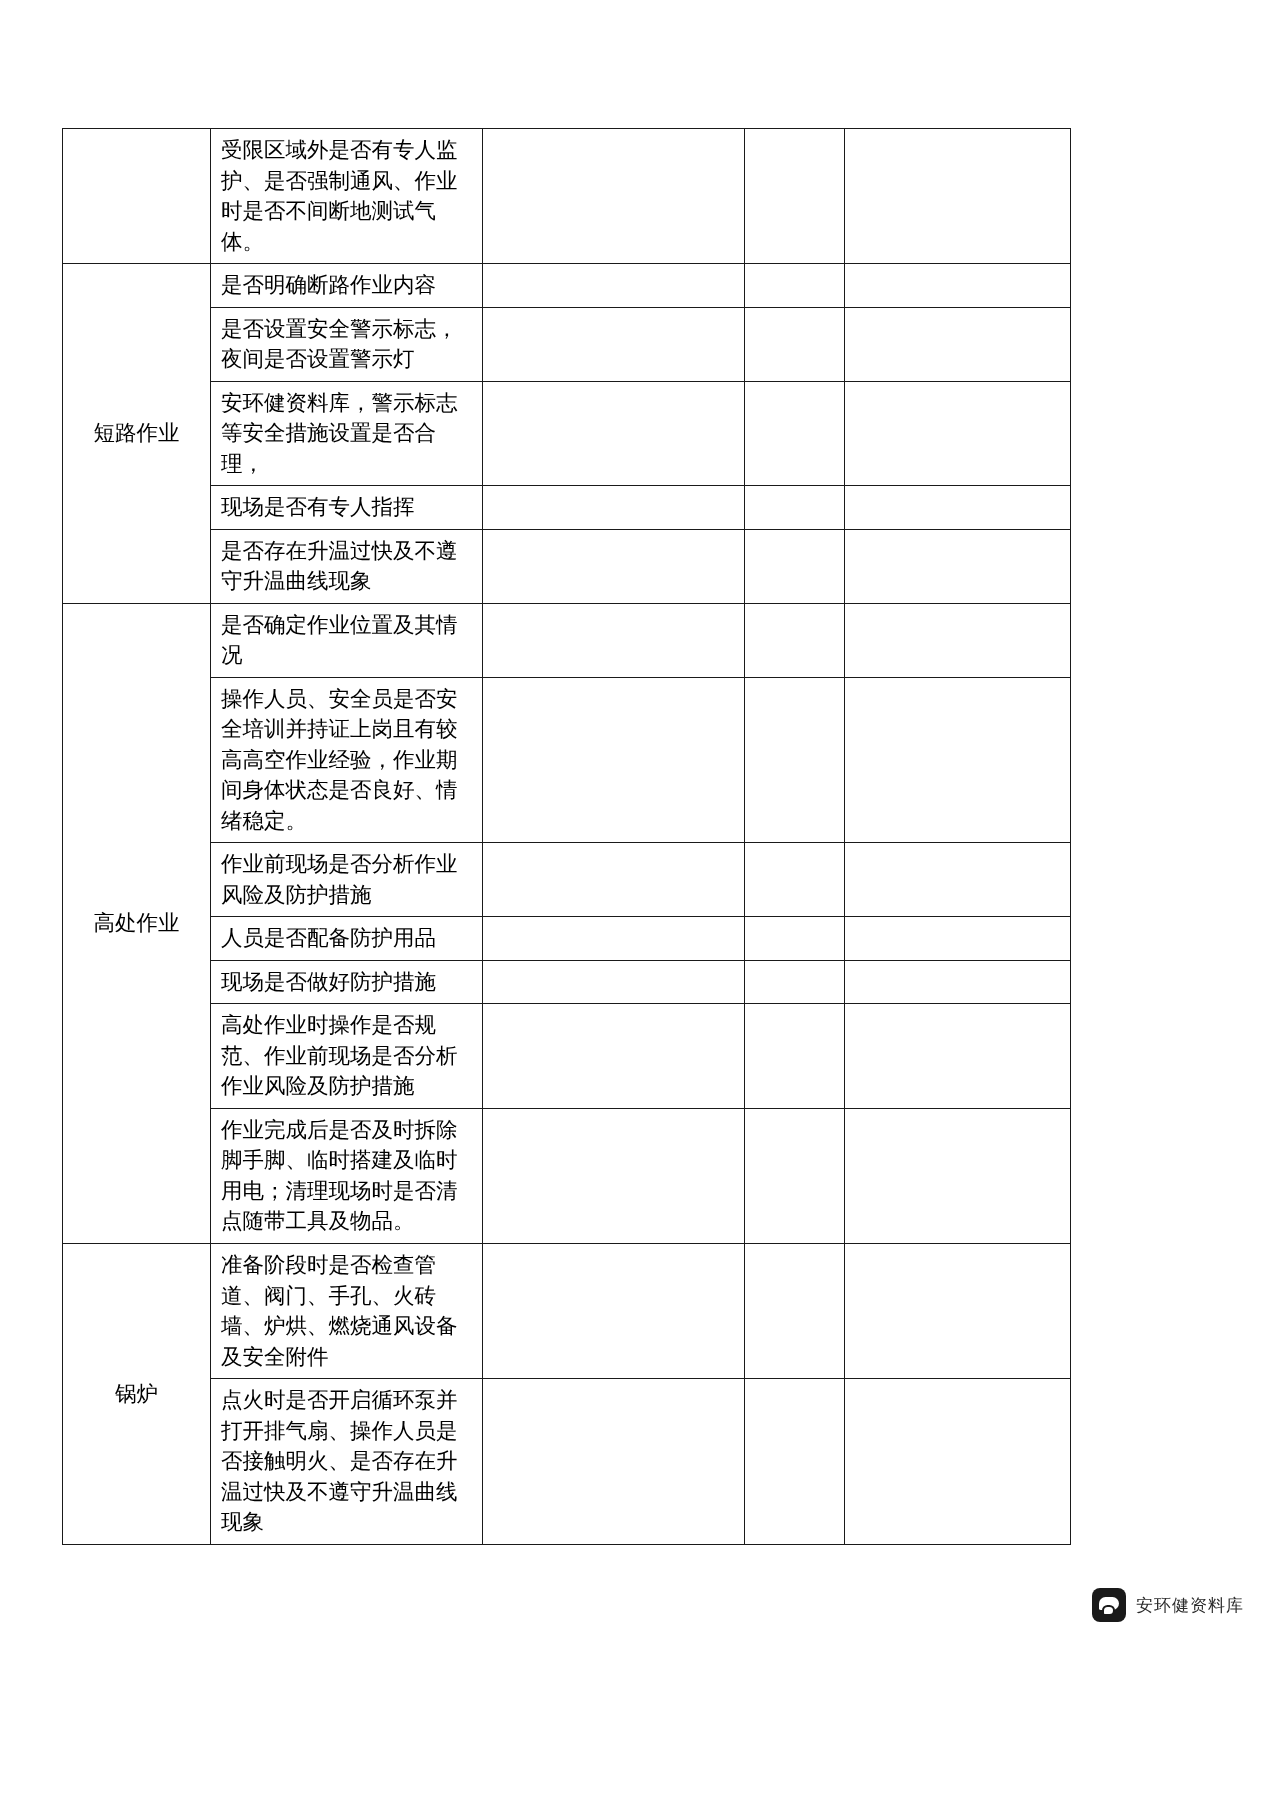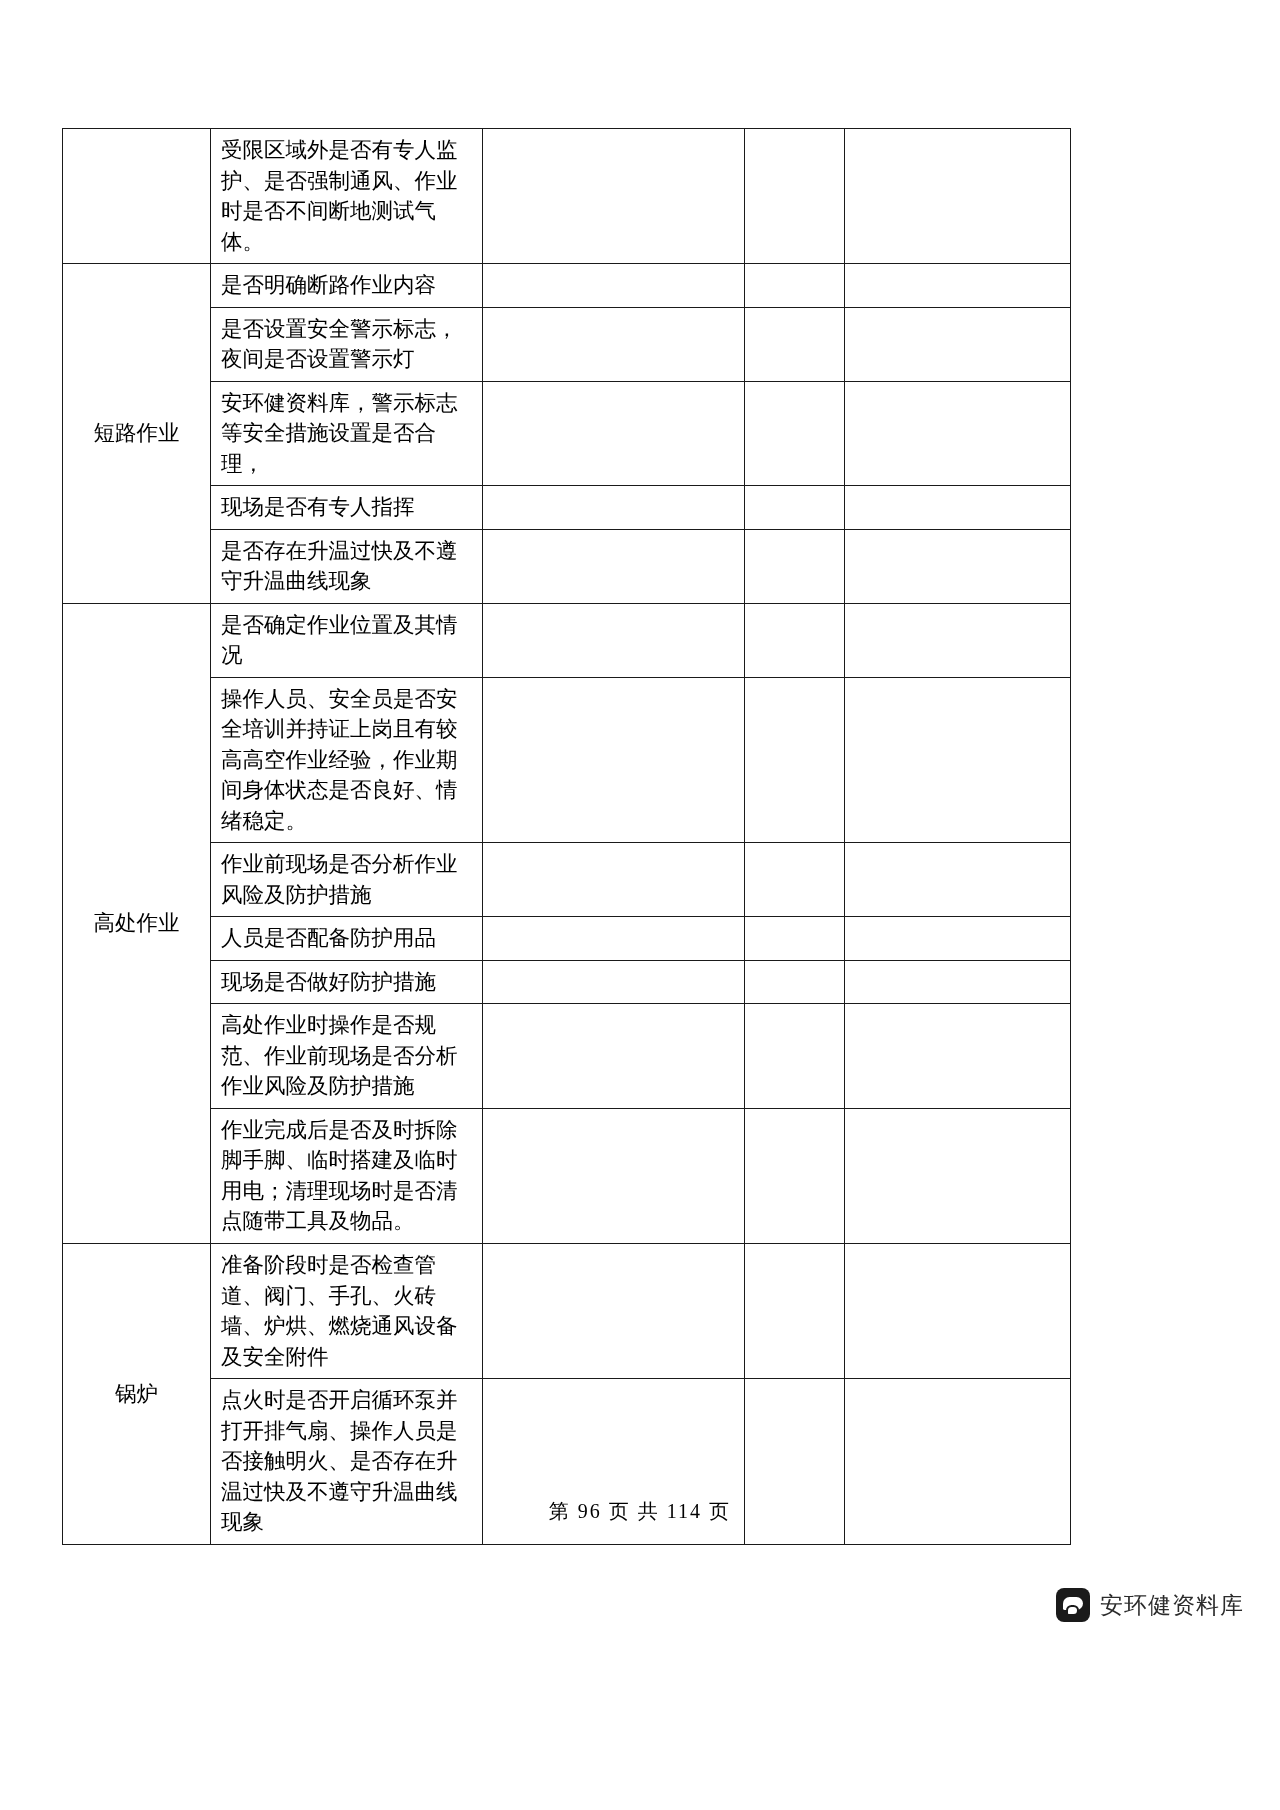--- a/index.html
+++ b/index.html
@@ -91,21 +91,21 @@
   .wm-icon:after {
     content: "";
     position: absolute;
     left: 12px; top: 19px;
     width: 9px; height: 7px;
     border-radius: 5px 5px 5px 1px;
     background: #ffffff;
     box-shadow: 0 0 0 2px #1a1a1a;
   }
   .wm-text {
-    font-size: 23px;
+    font-size: 17px;
     color: #2b2b2b;
     font-family: "Liberation Sans", sans-serif;
     letter-spacing: 1px;
   }
 </style>
 </head>
 <body>
 
 <div class="page">
 
@@ -211,20 +211,19 @@
       </tr>
       <tr>
         <td class="item">点火时是否开启循环泵并打开排气扇、操作人员是否接触明火、是否存在升温过快及不遵守升温曲线现象</td>
         <td class="blank"></td>
         <td class="blank"></td>
         <td class="blank"></td>
       </tr>
     </tbody>
   </table>
 
-  <div class="footer">第 96 页 共 114 页</div>
 
   <div class="watermark">
     <div class="wm-icon"></div>
     <div class="wm-text">安环健资料库</div>
   </div>
 
 </div>
 
 </body></html>

